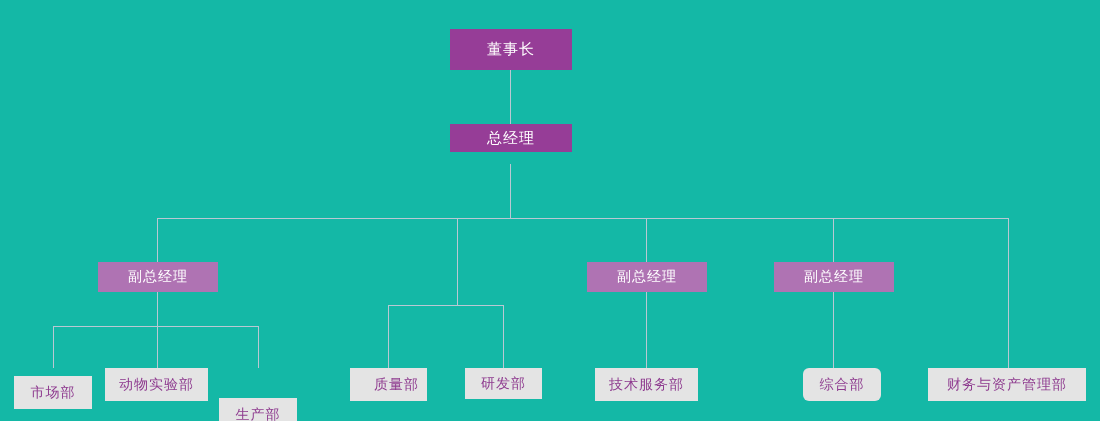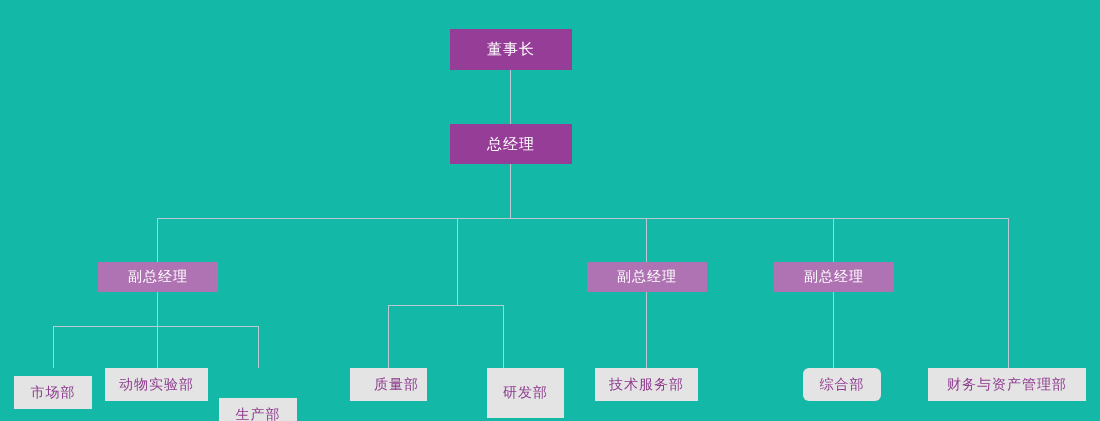--- a/index.html
+++ b/index.html
@@ -85,37 +85,37 @@
   <div class="conn h" style="left:388px; top:305px; width:116px;"></div>
   <div class="conn v" style="left:388px; top:305px; height:63px;"></div>
   <div class="conn v" style="left:503px; top:305px; height:63px;"></div>
 
   <div class="conn v" style="left:646px; top:292px; height:76px;"></div>
 
   <div class="conn v" style="left:833px; top:292px; height:76px;"></div>
 
   <div class="node level-1" style="left:450px; top:29px; width:122px; height:41px;">董事长</div>
 
-  <div class="node level-2" style="left:450px; top:124px; width:122px; height:40px;">总经理</div>
+  <div class="node level-2" style="left:450px; top:124px; width:122px; height:28px;">总经理</div>
 
   <div class="node level-3" style="left:98px; top:262px; width:120px; height:30px;">副总经理</div>
 
   <div class="node level-3" style="left:587px; top:262px; width:120px; height:30px;">副总经理</div>
 
   <div class="node level-3" style="left:774px; top:262px; width:120px; height:30px;">副总经理</div>
 
   <div class="node leaf" style="left:14px; top:368px; width:78px; height:33px;margin-top:8px;">市场部</div>
 
   <div class="node leaf" style="left:105px; top:368px; width:103px; height:33px;">动物实验部</div>
 
   <div class="node leaf" style="left:219px; top:368px; width:78px; height:33px;margin-top:30px;">生产部</div>
 
   <div class="node leaf" style="left:350px; top:368px; width:77px; height:33px;padding-left:16px;">质量部</div>
 
-  <div class="node leaf" style="left:465px; top:368px; width:77px; height:50px;margin-left:22px;">研发部</div>
+  <div class="node leaf" style="left:465px; top:368px; width:77px; height:31px;">研发部</div>
 
   <div class="node leaf" style="left:595px; top:368px; width:103px; height:33px;">技术服务部</div>
 
   <div class="node leaf" style="left:803px; top:368px; width:78px; height:33px;border-radius:6px;">综合部</div>
 
   <div class="node leaf" style="left:928px; top:368px; width:158px; height:33px;">财务与资产管理部</div>
 
 </div>
 
 </body></html>

